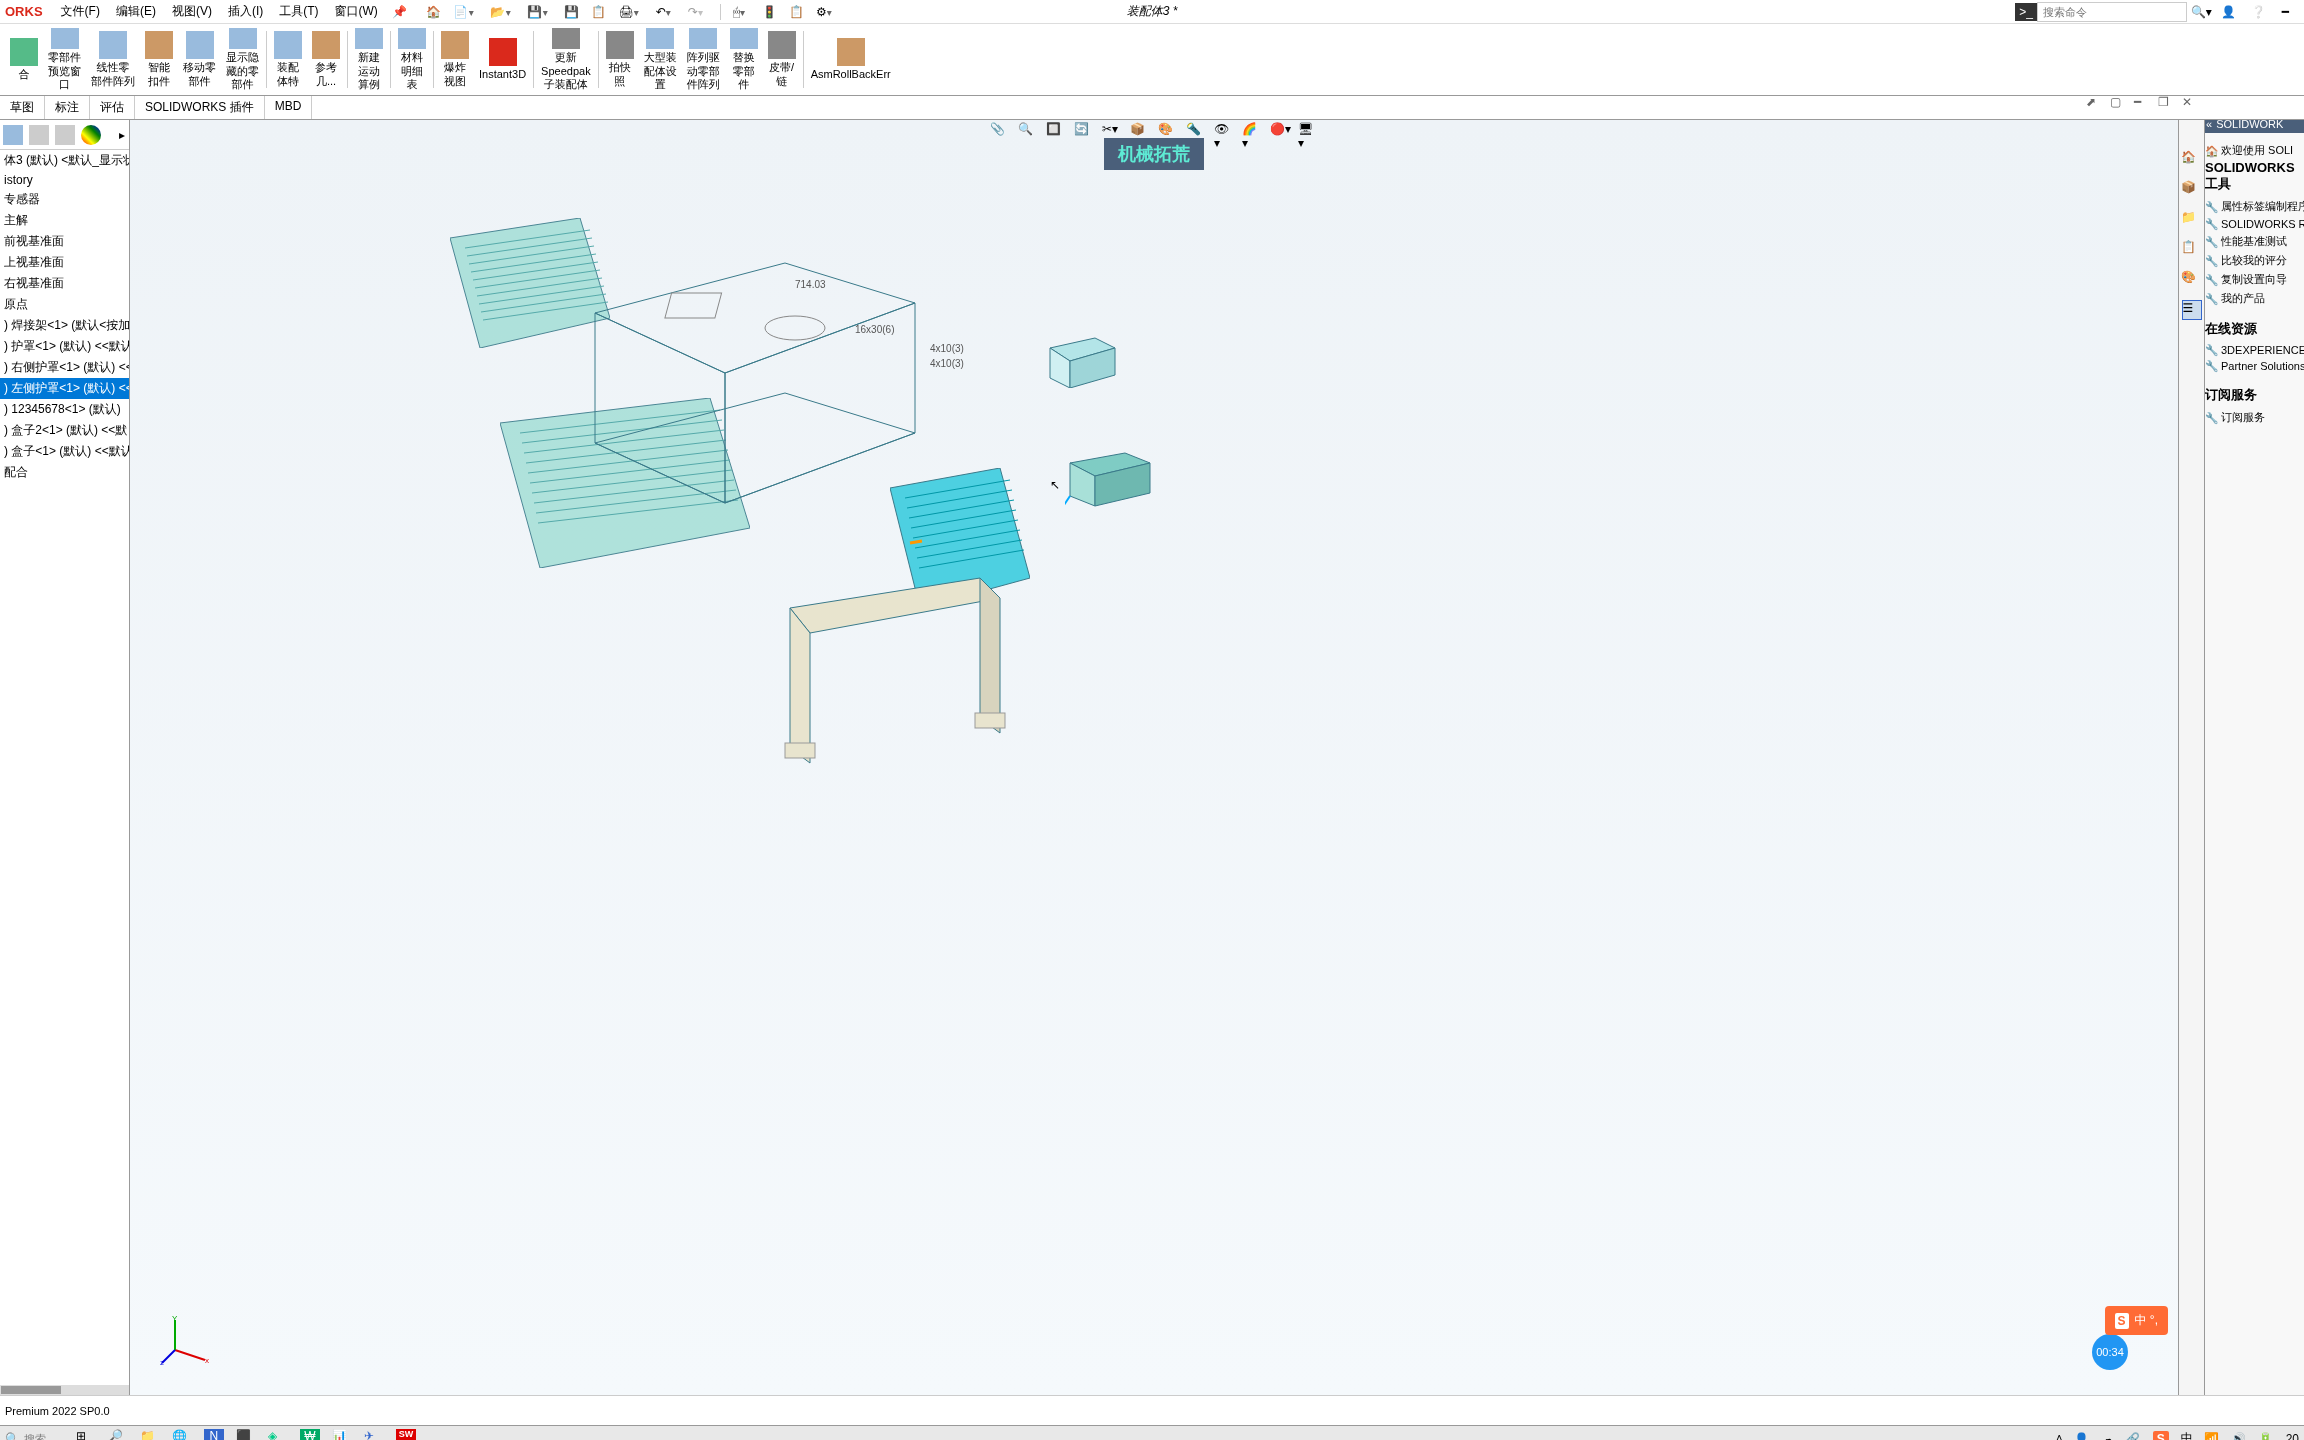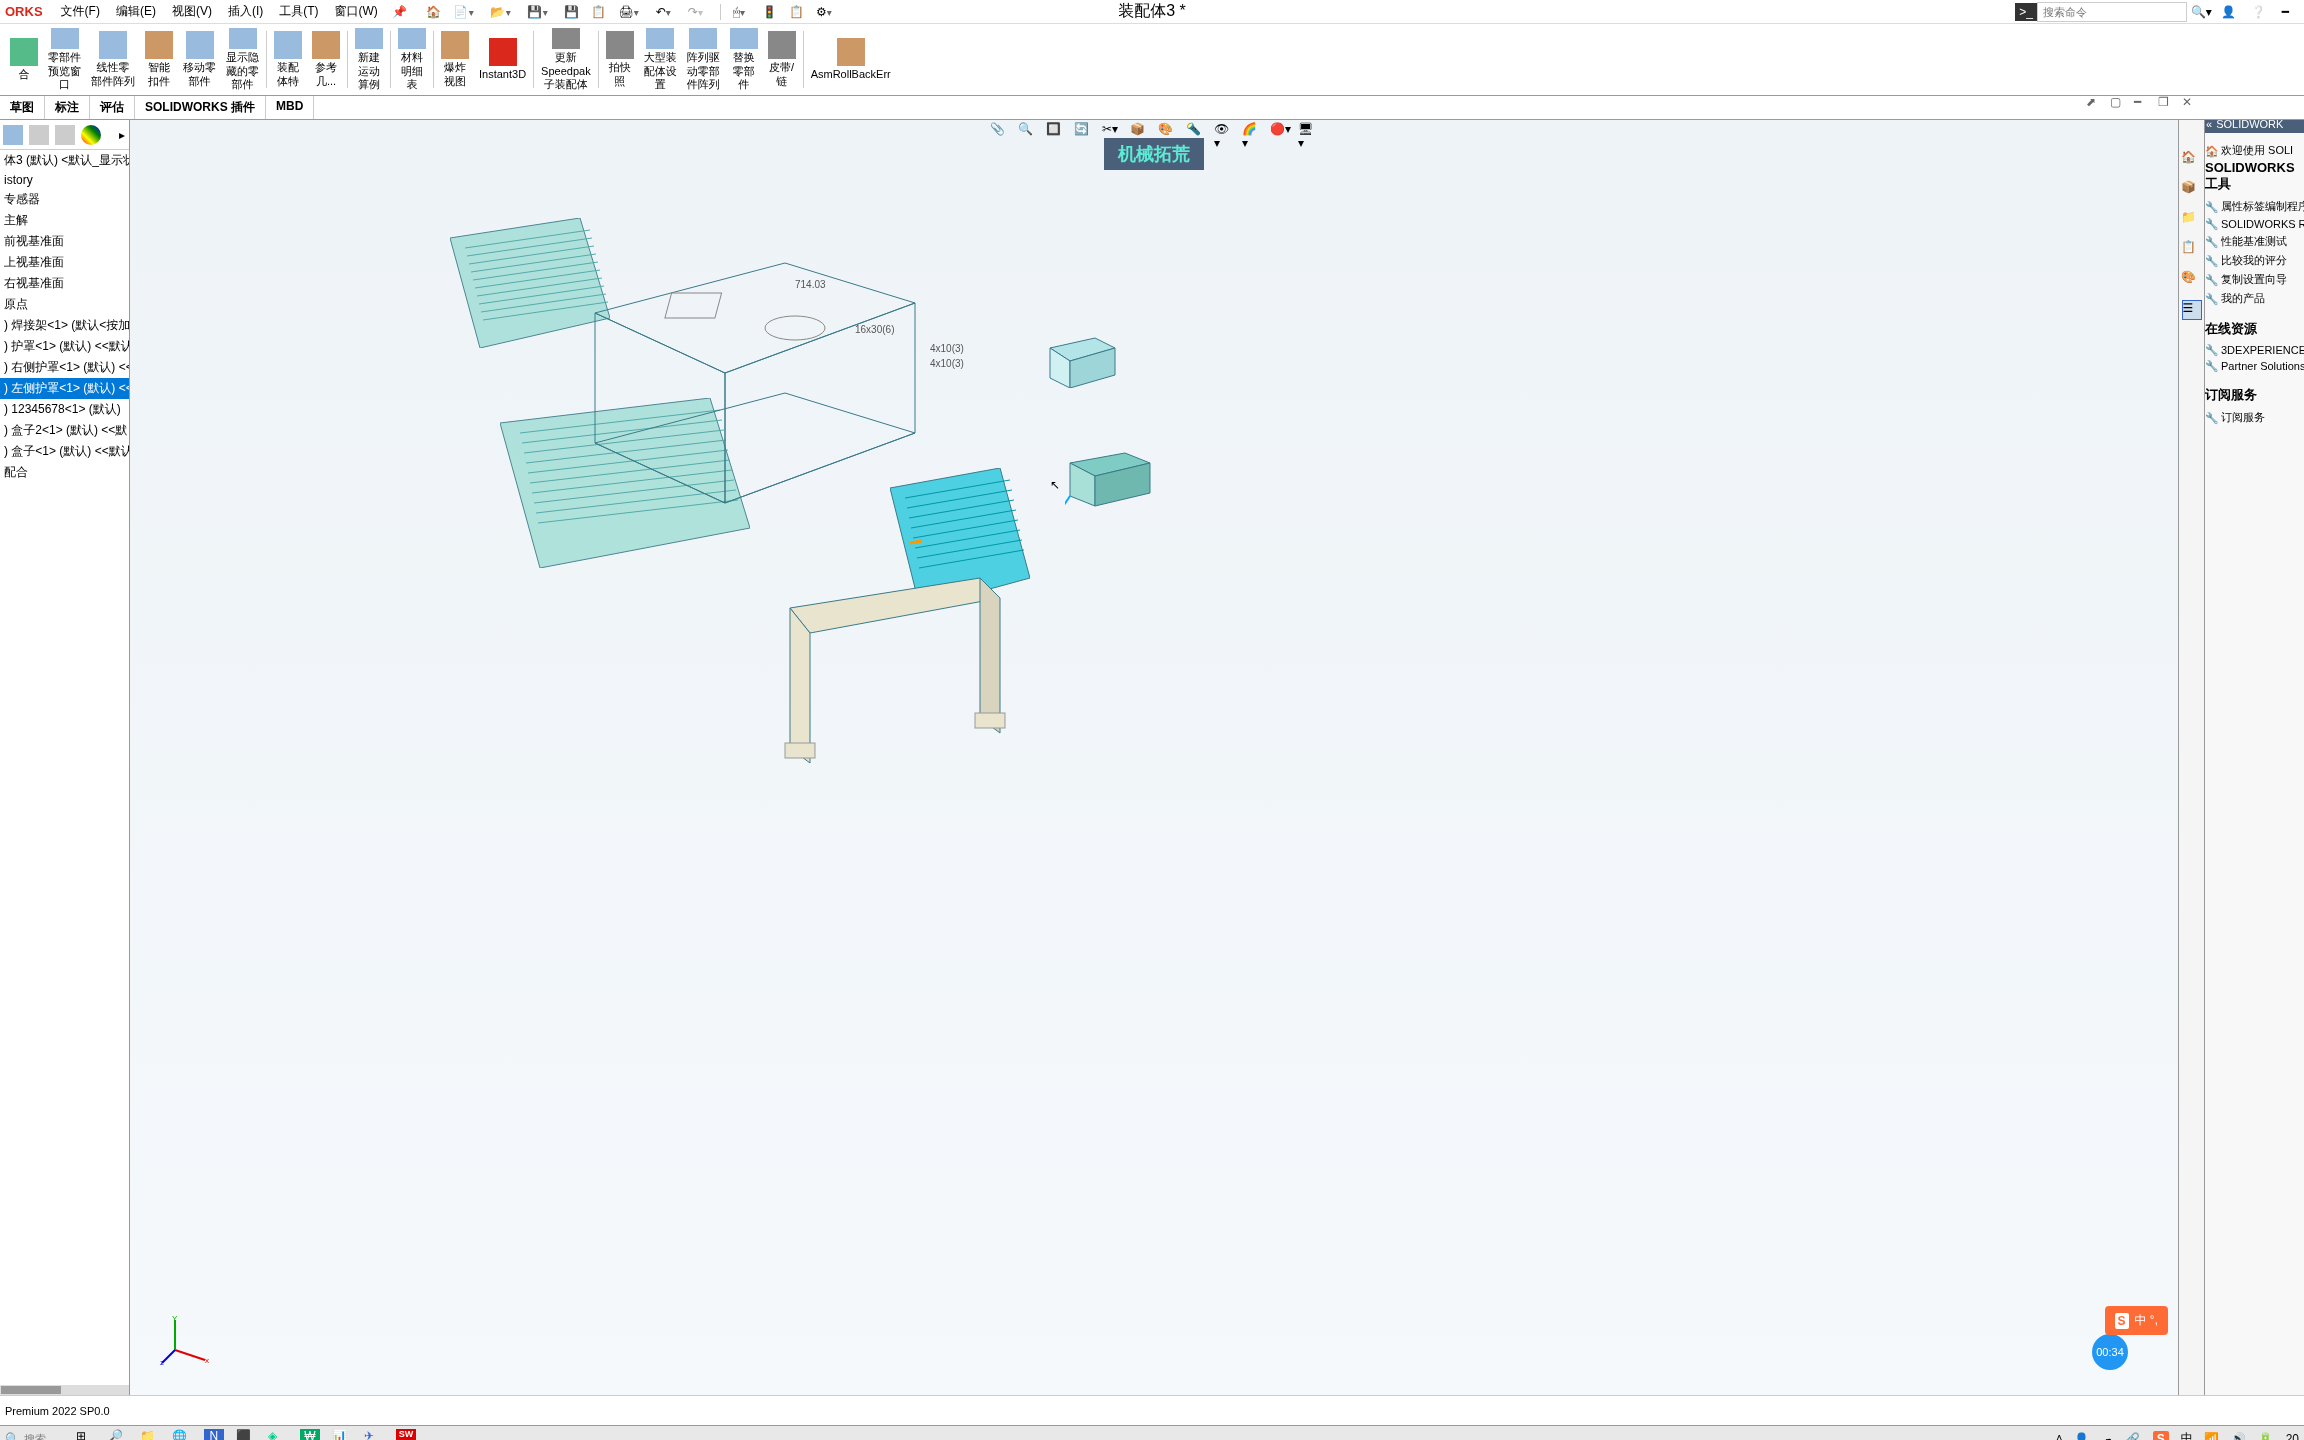--- a/index.html
+++ b/index.html
@@ -4,34 +4,34 @@
 <style>
 * { margin: 0; padding: 0; box-sizing: border-box; font-family: "Microsoft YaHei", sans-serif; }
 body { width: 2304px; height: 1440px; background: #fff; overflow: hidden; position: relative; font-size: 12px; }
 
 
 .menu-bar { height: 24px; background: #fff; display: flex; align-items: center; padding: 0 5px; border-bottom: 1px solid #ddd; }
 .app-name { color: #da291c; font-weight: bold; font-size: 13px; margin-right: 10px; }
 .menu-item { padding: 2px 8px; font-size: 12px; cursor: pointer; }
 .menu-icons { display: flex; gap: 12px; margin-left: 20px; align-items: center; }
 .dropdown-arrow { width: 10px; display: inline-block; color: #666; font-size: 10px; }
-.doc-title { position: absolute; left: 50%; transform: translateX(-50%); font-size: 16px; }
+.doc-title { position: absolute; left: 50%; transform: translateX(-50%); font-size: 12px; font-style: italic; }
 .search-box { margin-left: auto; display: flex; align-items: center; }
 .search-input { width: 150px; height: 20px; border: 1px solid #ccc; padding: 0 5px; font-size: 11px; }
 .right-icons { display: flex; gap: 15px; margin-left: 10px; margin-right: 10px; }
 
 
 .ribbon { height: 72px; background: #fff; display: flex; border-bottom: 1px solid #999; padding: 2px 5px; }
 .ribbon-btn { display: flex; flex-direction: column; align-items: center; justify-content: center; padding: 2px 5px; cursor: pointer; font-size: 11px; text-align: center; min-width: 30px; }
 .ribbon-btn .icon-lg { width: 28px; height: 28px; background: #888; margin-bottom: 2px; }
 .ribbon-label { line-height: 1.2; }
 .ribbon-sep { width: 1px; background: #ccc; margin: 5px 2px; }
 
 
-.tab-bar { height: 24px; background: #fff; display: flex; border-bottom: 1px solid #999; font-weight: bold; }
+.tab-bar { height: 24px; background: #fff; display: flex; border-bottom: 1px solid #999; }
 .tab { padding: 3px 10px; font-size: 12px; border-right: 1px solid #ccc; cursor: pointer; }
 
 
 .main { display: flex; height: calc(100% - 165px); position: relative; }
 
 
 .left-panel { width: 130px; background: #fff; border-right: 1px solid #999; display: flex; flex-direction: column; }
 .panel-tabs { height: 30px; display: flex; border-bottom: 1px solid #ccc; align-items: center; }
 .panel-tab-icon { width: 20px; height: 20px; margin: 0 3px; }
 .tree { flex: 1; overflow: auto; font-size: 12px; }

